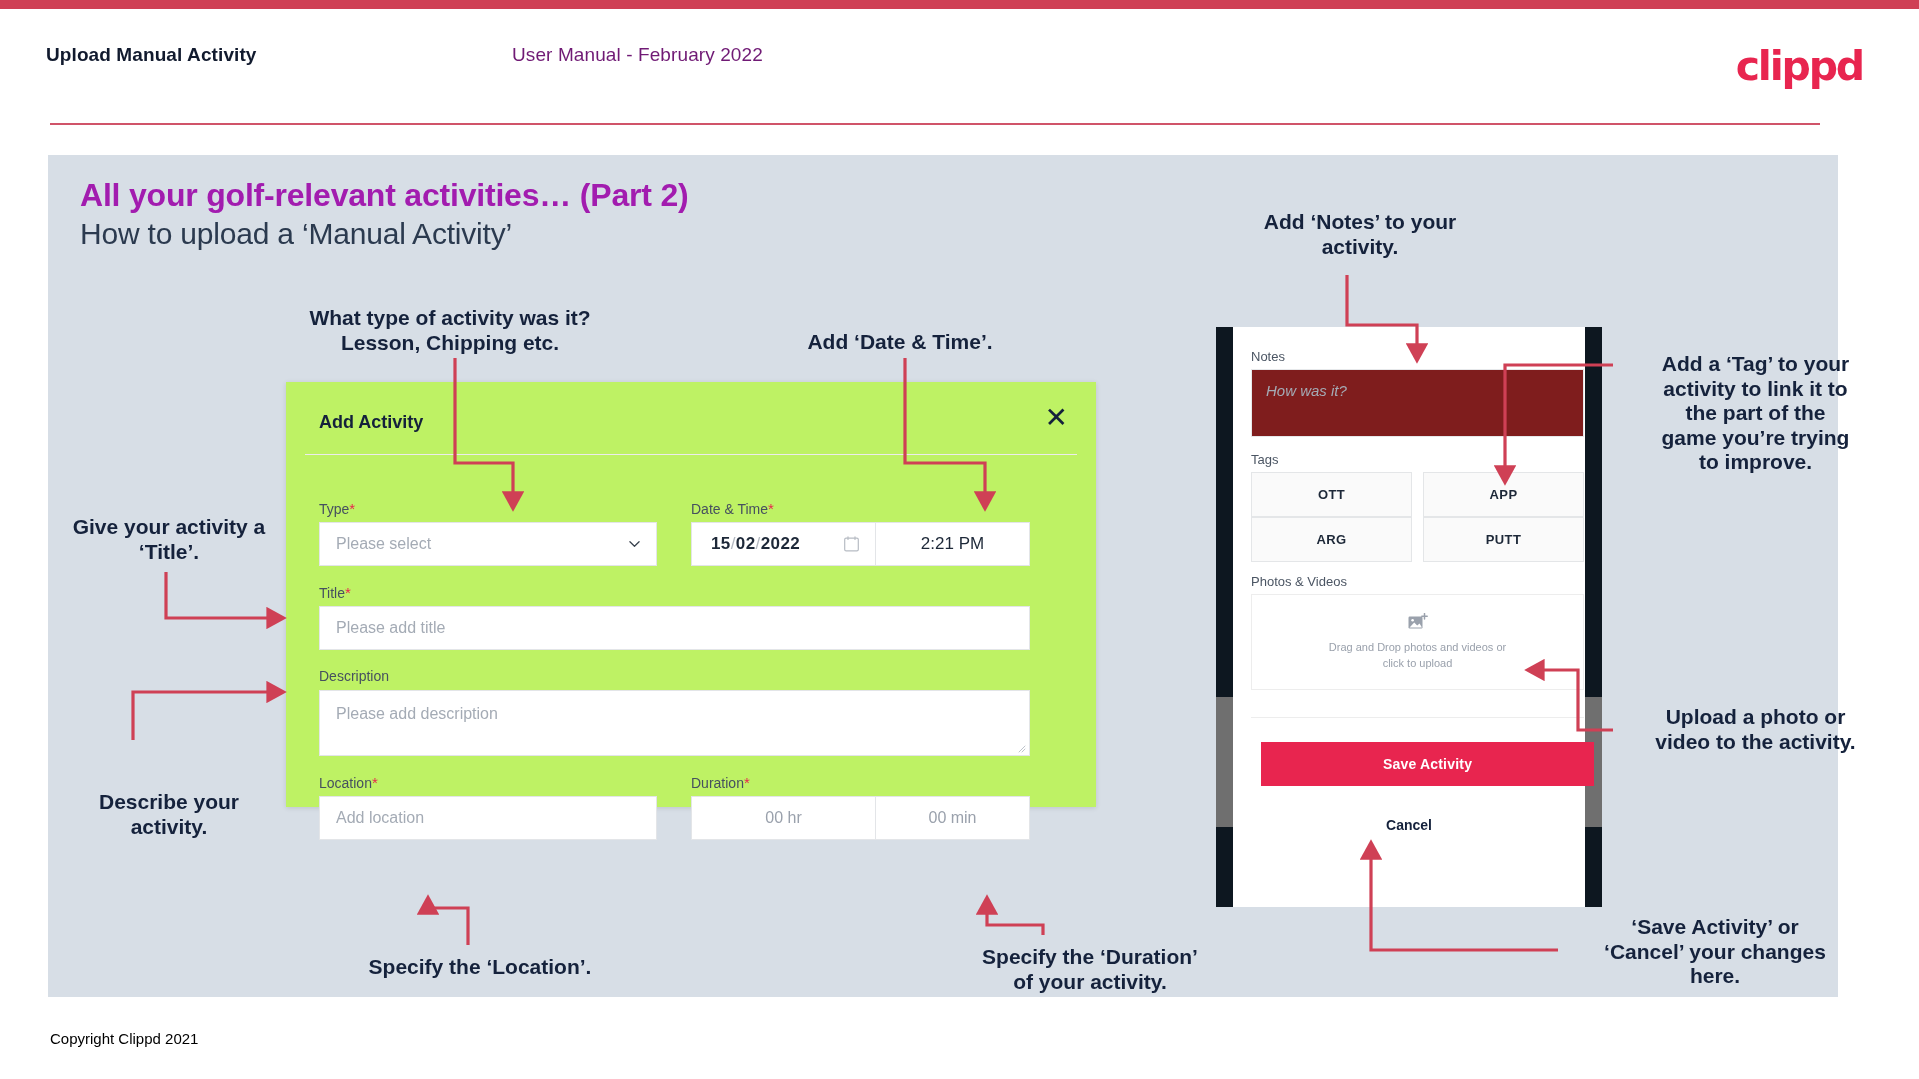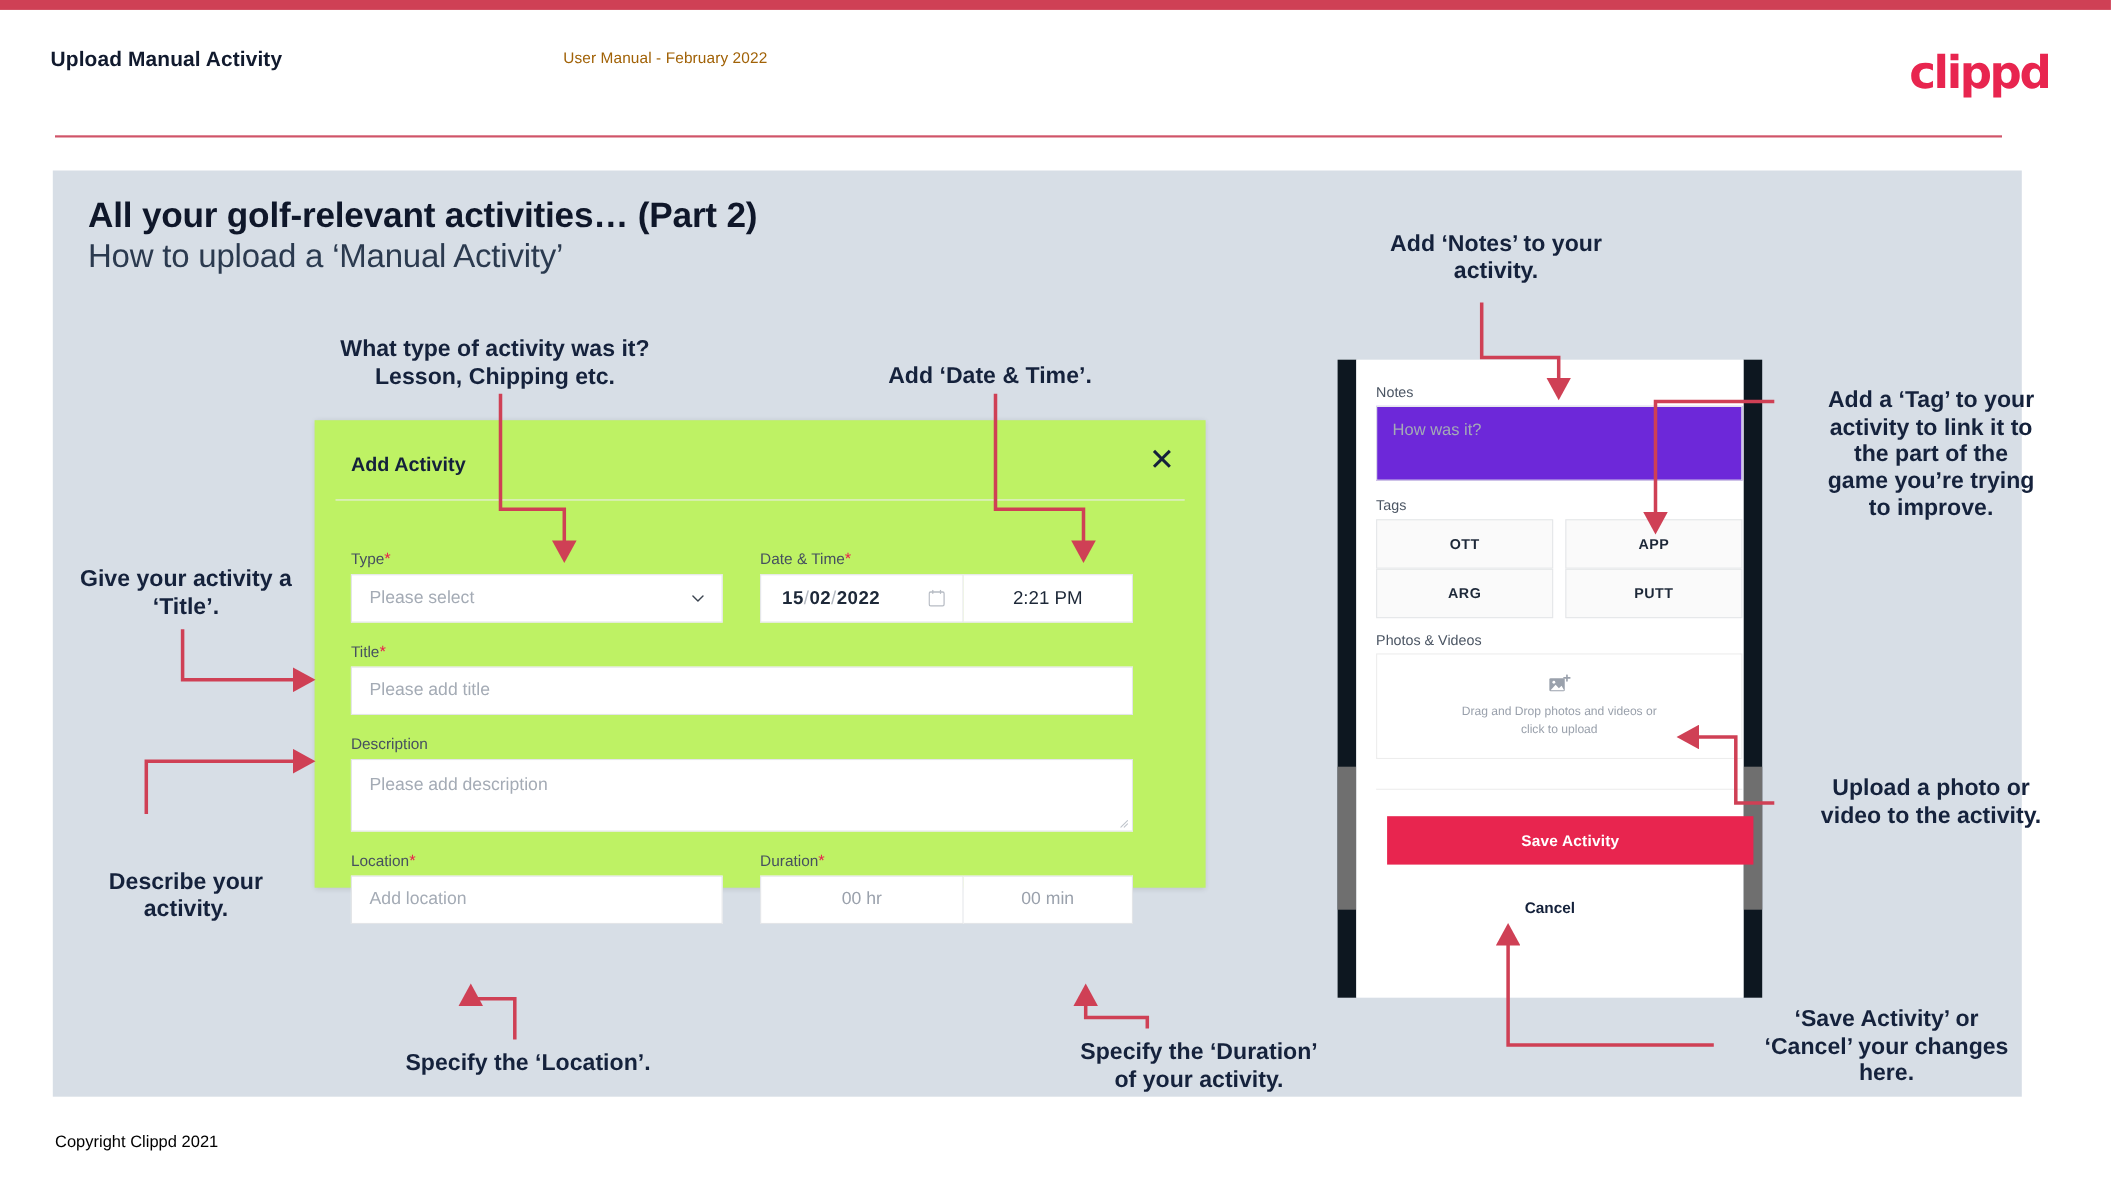--- a/index.html
+++ b/index.html
@@ -17,41 +17,41 @@
     background:#cf4055;
   }
 
   
   .header-title {
     position:absolute; left:46px; top:44px;
     font-size:19px; font-weight:600; color:#111a2e; letter-spacing:.1px;
   }
   .header-sub {
     position:absolute; left:512px; top:44px;
-    font-size:14px; font-weight:400; color:#a16207; letter-spacing:.1px;
+    font-size:19px; font-weight:400; color:#701a75; letter-spacing:.1px;
   }
   .brand-logo {
     position:absolute; right:56px; top:42px;
     font-size:41px; font-weight:800; color:#e8254f;
     letter-spacing:-2.2px; font-family:"DejaVu Sans", sans-serif;
   }
   .header-rule {
     position:absolute; left:50px; top:123px; width:1770px; height:2px;
     background:#d05469;
   }
 
   
   .slide {
     position:absolute; left:48px; top:155px; width:1790px; height:842px;
     background:#d7dee6;
   }
 
   .slide-title {
     position:absolute; left:32px; top:22px;
-    font-size:32px; font-weight:700; color:#0f172a; letter-spacing:-.2px;
+    font-size:32px; font-weight:700; color:#a21caf; letter-spacing:-.2px;
   }
   .slide-subtitle {
     position:absolute; left:32px; top:62px;
     font-size:30px; font-weight:400; color:#2b3a4f; letter-spacing:-.2px;
   }
 
   .footer-copy {
     position:absolute; left:50px; top:1030px;
     font-size:15px; color:#000000;
   }
@@ -143,21 +143,21 @@
     position:absolute; width:17px; background:#6f6f6f;
   }
   .phone-screen {
     position:absolute; left:17px; top:0; right:17px; bottom:0;
     background:#ffffff;
   }
   .ph-label {
     position:absolute; font-size:13px; color:#4b5563;
   }
   .ph-box {
-    position:absolute; border:1px solid #e6e8ea; background:#6d28d9;
+    position:absolute; border:1px solid #e6e8ea; background:#7f1d1d;font-style:italic;
   }
   .ph-box .ph-ph {
     position:absolute; left:14px; top:12px; font-size:15px; color:#a4abb5;
   }
   .tag-btn {
     position:absolute; border:1px solid #e4e6e8; background:#fafafa;
     display:flex; align-items:center; justify-content:center;
     font-size:13px; font-weight:700; color:#1d2838; letter-spacing:.4px;
   }
   .dropzone {

